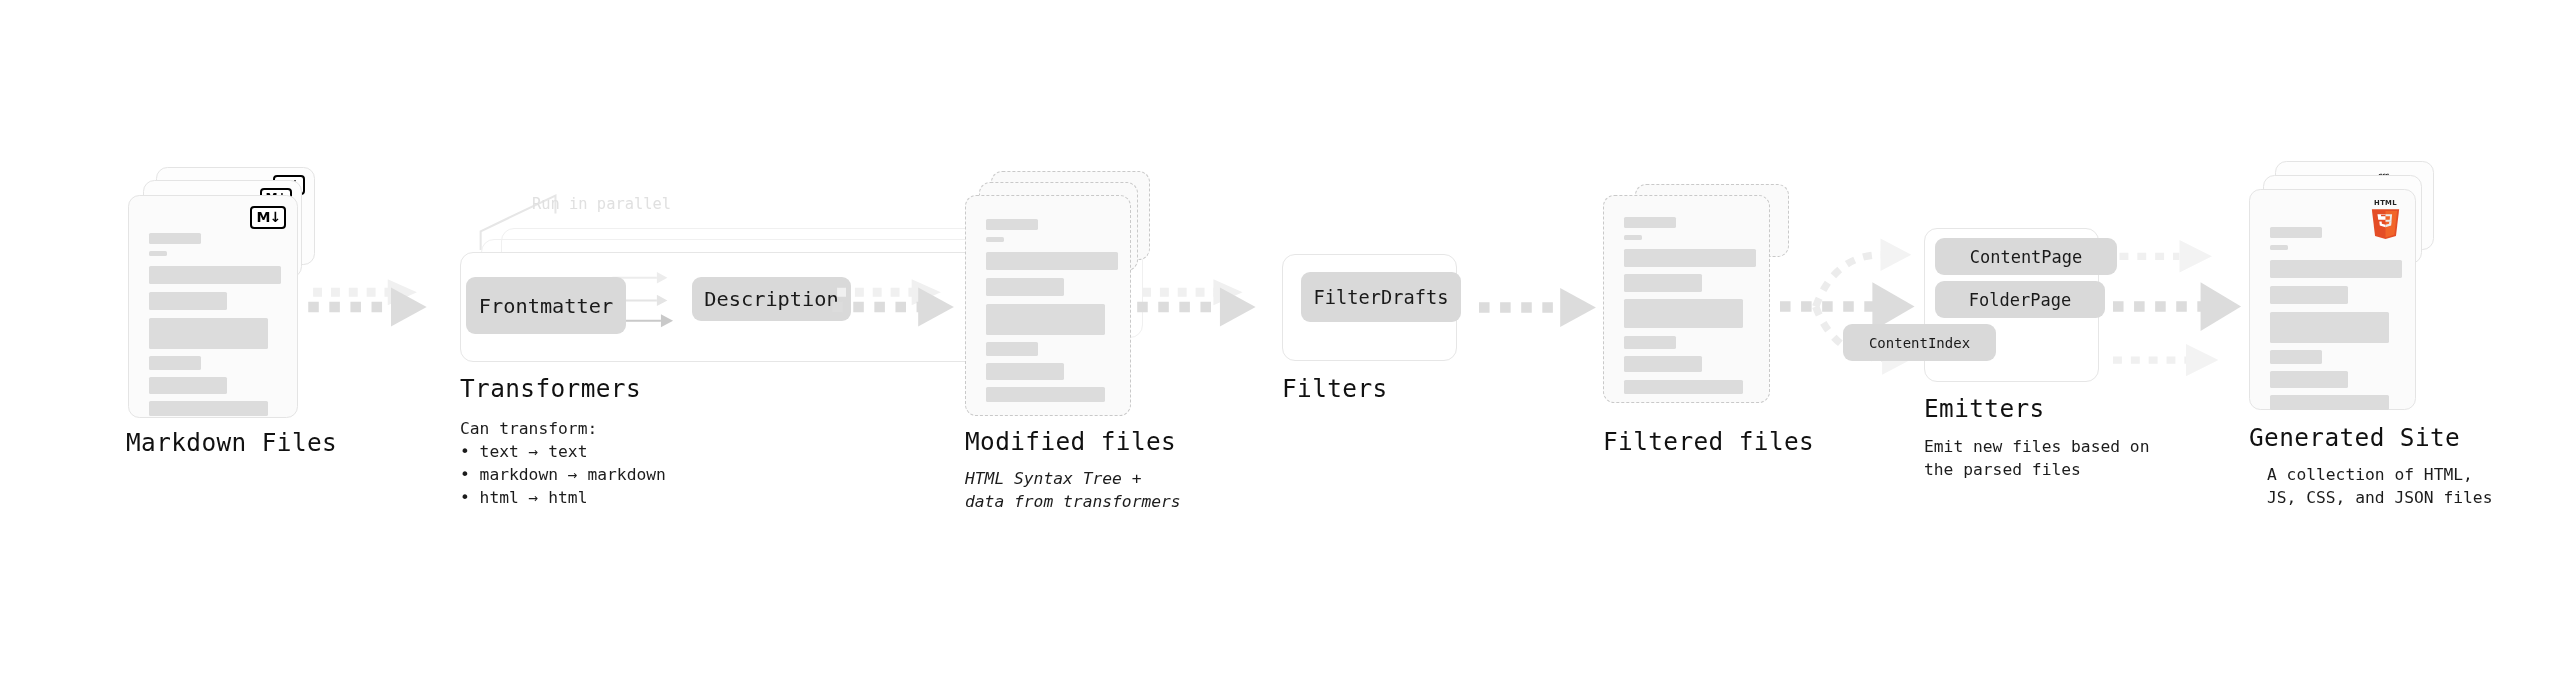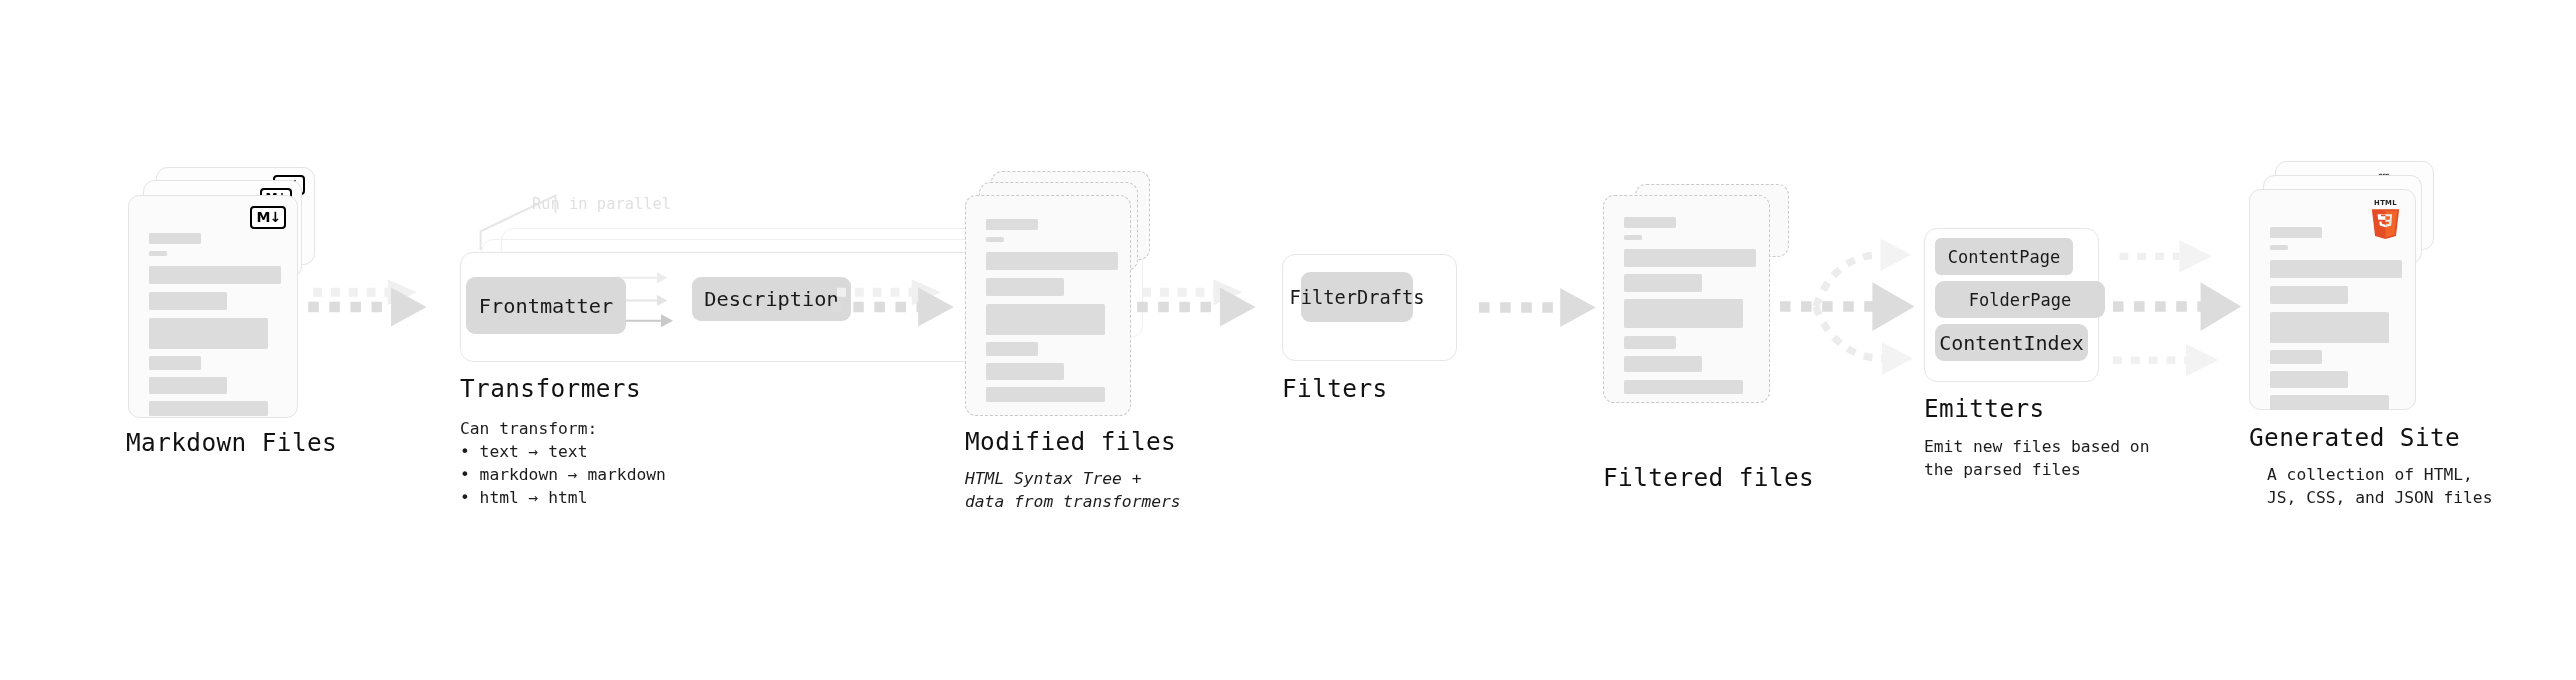--- a/index.html
+++ b/index.html
@@ -199,21 +199,21 @@
   <svg style="left:1142px; top:268px;" width="138" height="73" viewBox="0 0 170 90">
     <g>
       <line x1="0" y1="30" x2="92" y2="30" stroke="#f0f0f0" stroke-width="11" stroke-dasharray="11 11"></line>
       <polygon points="88,14 124,30 88,46" fill="#f0f0f0"></polygon>
       <line x1="-6" y1="48" x2="100" y2="48" stroke="#dcdcdc" stroke-width="13" stroke-dasharray="13 13"></line>
       <polygon points="96,24 140,48 96,72" fill="#dcdcdc"></polygon>
     </g>
   </svg>
 
   <div class="group-box" style="left:1282px; top:254px; width:175px; height:107px;"></div>
-  <div class="chip" style="left:1301px; top:272px; width:112px; height:50px; font-size:18.7px;">FilterDrafts</div>
+  <div class="chip" style="left:1301px; top:272px; width:160px; height:50px; font-size:18.7px;">FilterDrafts</div>
   <div class="title" style="left:1282px; top:374px;">Filters</div>
 
   <svg style="left:1479px; top:283px;" width="138" height="57" viewBox="0 0 170 70">
     <g>
       <line x1="0" y1="30" x2="104" y2="30" stroke="#dcdcdc" stroke-width="13" stroke-dasharray="13 13"></line>
       <polygon points="100,6 144,30 100,54" fill="#dcdcdc"></polygon>
     </g>
   </svg>
 
   <div class="stack">
@@ -224,40 +224,40 @@
         <div class="ln" style="width:18.7px;  height:4.9px; margin-bottom:9px;"></div>
         <div class="ln" style="width:132px; height:18px;"></div>
         <div class="ln" style="width:78px;  height:18px;"></div>
         <div class="ln" style="width:119px; height:29px;"></div>
         <div class="ln" style="width:52px;  height:13px;"></div>
         <div class="ln" style="width:78px;  height:16.3px;"></div>
         <div class="ln" style="width:119px; height:14px;"></div>
       </div>
     </div>
   </div>
-  <div class="title" style="left:1603px; top:427px;margin-top:36px;">Filtered files</div>
+  <div class="title" style="left:1603px; top:427px;">Filtered files</div>
 
   <svg style="left:1780px; top:232px;" width="154" height="150" viewBox="0 0 190 185">
     <g fill="none">
 
       <line x1="0" y1="92" x2="118" y2="92" stroke="#dcdcdc" stroke-width="13" stroke-dasharray="13 13"></line>
       <polygon points="114,62 166,92 114,122" fill="#dcdcdc"></polygon>
 
       <path d="M44 92 C 62 44, 92 28, 126 28" stroke="#ececec" stroke-width="9" stroke-dasharray="11 11"></path>
       <polygon points="124,8 162,28 124,48" fill="#f3f3f3"></polygon>
 
       <path d="M44 92 C 62 140, 96 156, 128 156" stroke="#ececec" stroke-width="9" stroke-dasharray="11 11"></path>
       <polygon points="126,136 164,156 126,176" fill="#f3f3f3"></polygon>
     </g>
   </svg>
 
   <div class="group-box" style="left:1924px; top:228px; width:175px; height:154px;"></div>
-  <div class="chip" style="left:1935px; top:238px; width:138px; height:37px; font-size:17px;border-radius:6px;">ContentPage</div>
+  <div class="chip" style="left:1935px; top:238px; width:182px; height:37px; font-size:17px;">ContentPage</div>
   <div class="chip" style="left:1935px; top:281px; width:170px; height:37px; font-size:17px;">FolderPage</div>
-  <div class="chip" style="left:1935px; top:324px; width:153px; height:37px; font-size:20px;">ContentIndex</div>
+  <div class="chip" style="left:1843px; top:324px; width:153px; height:37px; font-size:14px;">ContentIndex</div>
   <div class="title" style="left:1924px; top:394px;">Emitters</div>
   <div class="desc" style="left:1924px; top:435px;">Emit new files based on
 the parsed files</div>
 
   <svg style="left:2113px; top:232px;" width="150" height="150" viewBox="0 0 185 185">
     <g>
       <line x1="8" y1="30" x2="82" y2="30" stroke="#f0f0f0" stroke-width="9" stroke-dasharray="11 11"></line>
       <polygon points="82,10 122,30 82,50" fill="#f3f3f3"></polygon>
       <line x1="0" y1="92" x2="110" y2="92" stroke="#dcdcdc" stroke-width="13" stroke-dasharray="13 13"></line>
       <polygon points="108,62 158,92 108,122" fill="#dcdcdc"></polygon>

